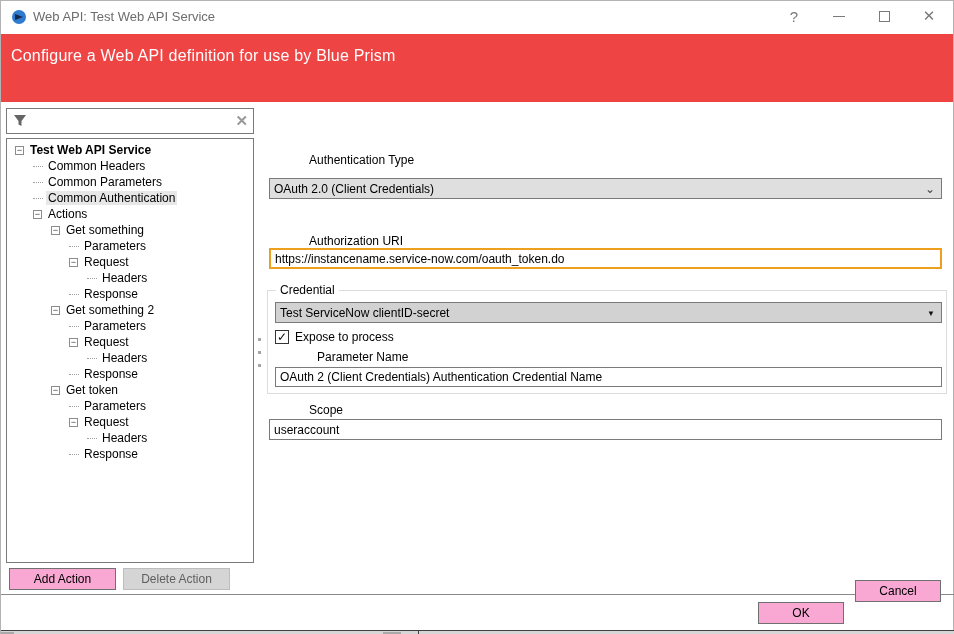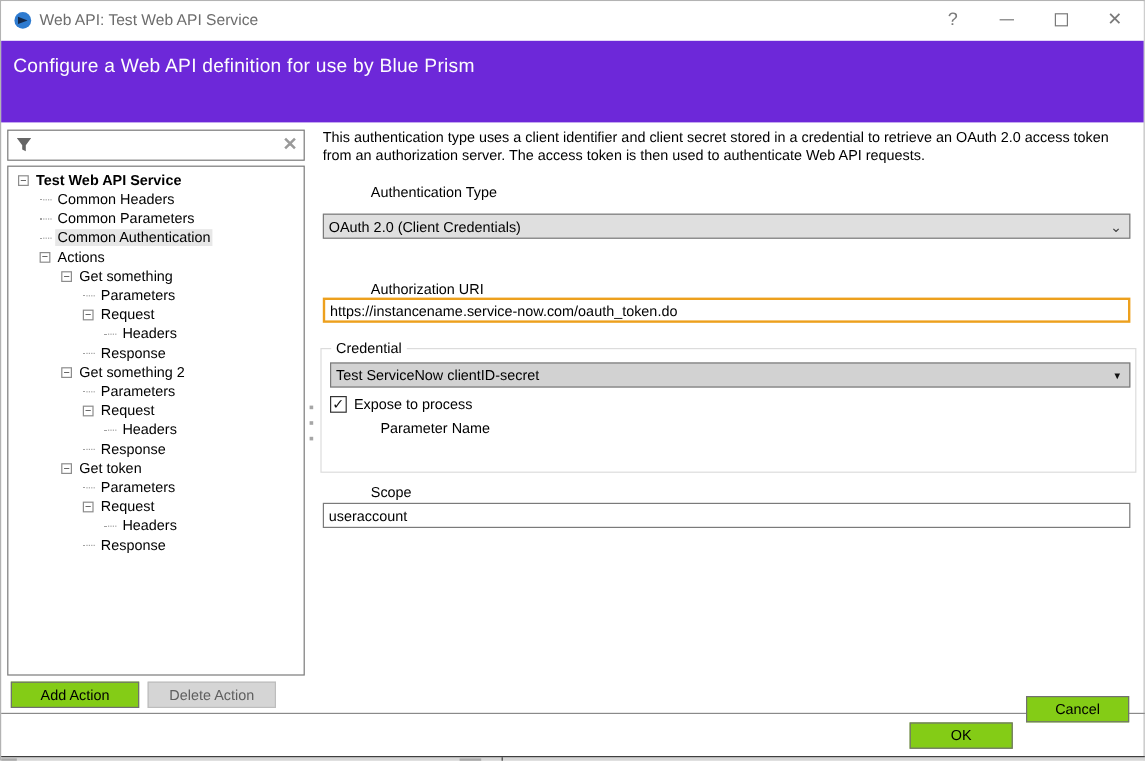--- a/index.html
+++ b/index.html
@@ -13,38 +13,38 @@
   .title-text { position:absolute; left:32px; top:8px; font-size:13px; color:#6d6d6d; white-space:nowrap; }
   .winbtn { position:absolute; top:0; width:34px; height:30px; display:flex; align-items:center; justify-content:center; color:#7a7a7a; font-size:15px; cursor:default; }
   .winbtn.help { left:776px; }
   .winbtn.min { left:821px; }
   .winbtn.max { left:866px; }
   .winbtn.close { left:911px; }
   .max-glyph { width:11px; height:11px; border:1px solid #7a7a7a; display:inline-block; }
   .min-glyph { width:12px; height:0; border-top:1px solid #7a7a7a; display:inline-block; }
 
   
-  .header { position:absolute; left:0; top:33px; width:100%; height:68px; background:#6d28d9; }
+  .header { position:absolute; left:0; top:33px; width:100%; height:68px; background:#ef4444; }
   .header-title { position:absolute; left:10px; top:13px; color:#fdfdfd; font-size:16px; font-weight:400; letter-spacing:0.2px; }
 
   
   .filterbox { position:absolute; left:5px; top:107px; width:248px; height:26px; border:1px solid #7a7a7a; background:#ffffff; }
   .funnel { position:absolute; left:6px; top:5px; }
   .filter-input { position:absolute; left:24px; top:2px; width:196px; height:20px; border:none; outline:none; font-size:12px; }
   .filter-clear { position:absolute; right:5px; top:3px; color:#9a9a9a; font-size:15px; font-weight:bold; line-height:18px; }
 
   .treepanel { position:absolute; left:5px; top:137px; width:248px; height:425px; border:1px solid #7a7a7a; background:#ffffff; overflow:hidden; padding-top:3px; }
   .trow { height:16px; display:flex; align-items:center; font-size:12px; color:#000; white-space:nowrap; }
   .expander { width:9px; height:9px; border:1px solid #8c8c8c; background:#fff; display:inline-flex; align-items:center; justify-content:center; font-size:9px; line-height:7px; color:#3a3a3a; margin-right:4px; flex:none; }
   .stub { width:10px; height:0; border-top:1px dotted #a0a0a0; margin-right:3px; flex:none; }
   .tlabel { padding:0 2px; }
   .trow.root .tlabel { font-weight:bold; }
   .trow.selected .tlabel { background:#e7e7e7; }
 
-  .btn { position:absolute; height:22px; border:1px solid #707070; background:#84cc16; font-size:12px; font-family:"Liberation Sans", sans-serif; color:#000; text-align:center; line-height:20px; }
+  .btn { position:absolute; height:22px; border:1px solid #707070; background:#f9a8d4; font-size:12px; font-family:"Liberation Sans", sans-serif; color:#000; text-align:center; line-height:20px; }
   .btn.add { left:8px; top:567px; width:107px; }
   .btn.del { left:122px; top:567px; width:107px; background:#d5d5d5; border-color:#bdbdbd; color:#5f5f5f; }
 
   .grip-dot { position:absolute; left:257px; width:3px; height:3px; background:#a6a6a6; }
 
   
   .description { position:absolute; left:268px; top:106px; width:676px; font-size:12px; line-height:15px; color:#000; }
   .fieldlabel { position:absolute; font-size:12px; color:#000;margin-left:40px; }
 
   .combo { position:absolute; height:21px; border:1px solid #7a7a7a; font-size:12px; display:flex; align-items:center; padding-left:4px; color:#000; }
@@ -191,21 +191,20 @@
       </div>
   </div>
 
   <button class="btn add">Add Action</button>
   <button class="btn del" disabled="">Delete Action</button>
 
   <div class="grip-dot" style="top:337px"></div>
   <div class="grip-dot" style="top:350px"></div>
   <div class="grip-dot" style="top:363px"></div>
 
-  <div class="description">This authentication type uses a client identifier and client secret stored in a credential to retrieve an OAuth 2.0 access token from an authorization server. The access token is then used to authenticate Web API requests.</div>
 
   <div class="fieldlabel" style="left:268px; top:152px;">Authentication Type</div>
   <div class="combo auth">
     <span>OAuth 2.0 (Client Credentials)</span>
     <span class="arrow">⌄</span>
   </div>
 
   <div class="fieldlabel" style="left:268px; top:233px;">Authorization URI</div>
   <input class="textbox uri" value="https://instancename.service-now.com/oauth_token.do" style="">
 
@@ -214,20 +213,21 @@
   </fieldset>
   <div class="combo cred">
     <span>Test ServiceNow clientID-secret</span>
     <span class="arrow solid">▼</span>
   </div>
   <div class="checkrow">
     <span class="checkbox">✓</span>
     <span class="checklabel">Expose to process</span>
   </div>
   <div class="fieldlabel" style="left:276px; top:349px;">Parameter Name</div>
+  <input class="textbox param" value="OAuth 2 (Client Credentials) Authentication Credential Name" style="">
 
   <div class="fieldlabel" style="left:268px; top:402px;">Scope</div>
   <input class="textbox scope" value="useraccount" style="">
 
   <div class="divider"></div>
   <button class="btn ok">OK</button>
   <button class="btn cancel">Cancel</button>
 
   <div class="bottomstrip">
     <span class="seg1"></span>

